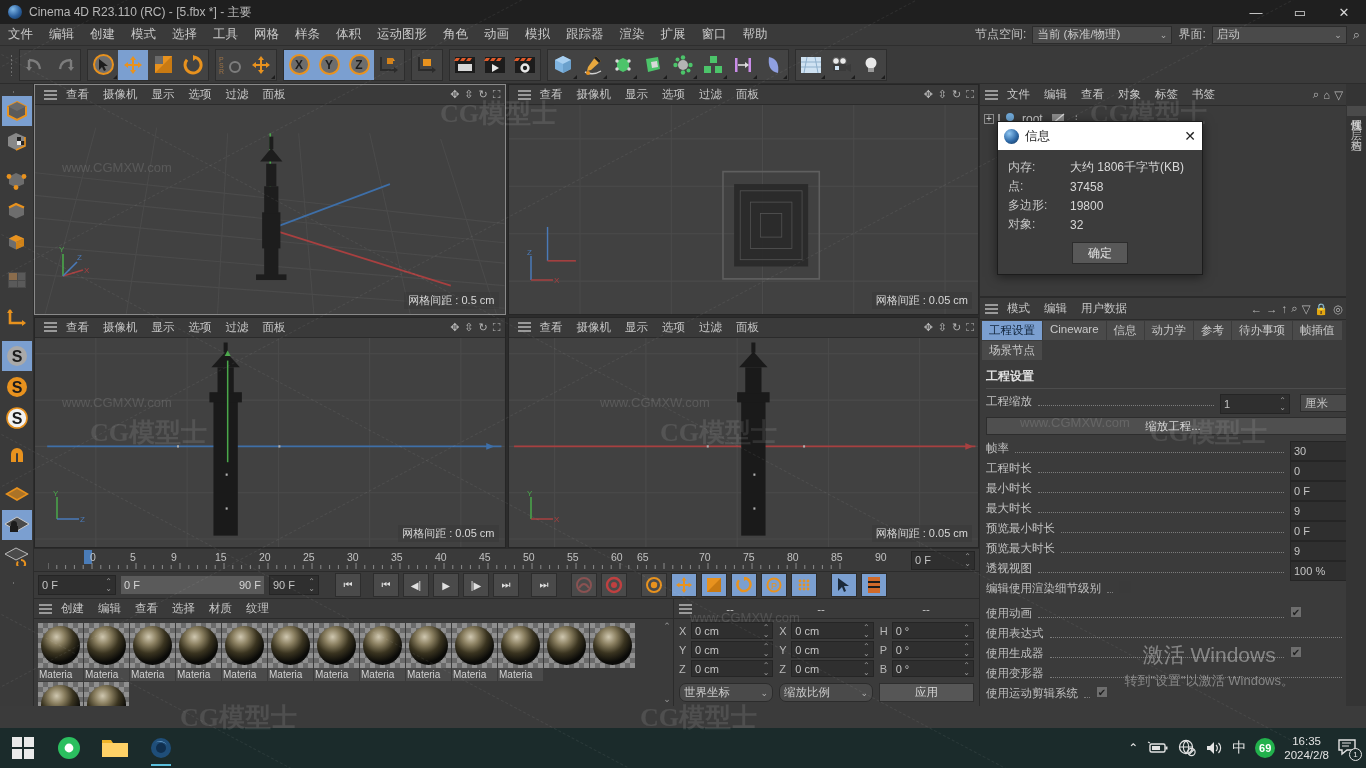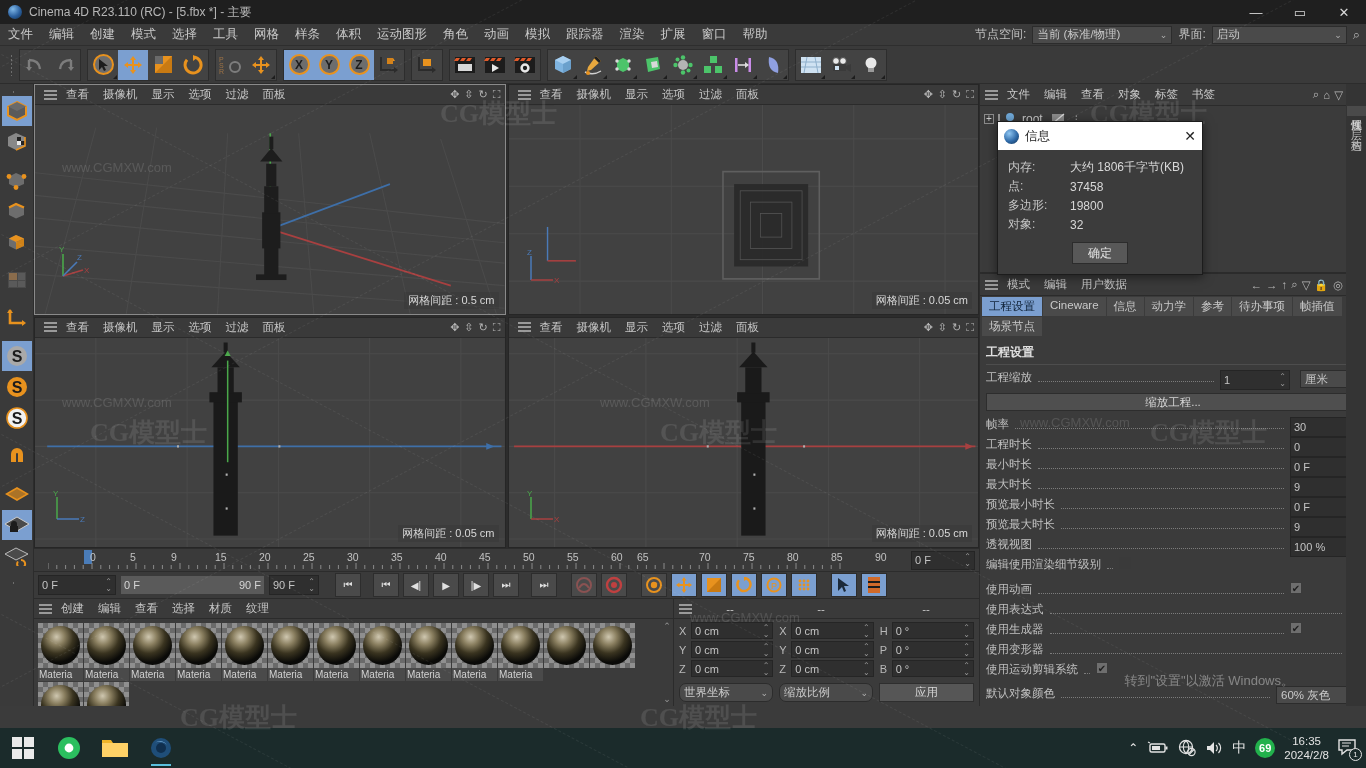--- a/index.html
+++ b/index.html
@@ -1293,28 +1293,20 @@
 
           <div class="prow">
             <span class="plabel">使用运动剪辑系统</span>
             <span class="dotfill" style="max-width:4px"></span>
             <div class="chk">✔</div>
             <span style="width:54px"></span>
           </div>
           <div></div>
         </div>
 
-        <div class="prow" style="margin-top:4px">
-          <span class="plabel">默认对象颜色</span>
-          <span class="dotfill"></span>
-          <div class="dropdown" style="width:84px">
-            <span>60% 灰色</span>
-            <span class="cv">⌄</span>
-          </div>
-        </div>
       </div>
       <div class="vtabs" style="padding-top:22px">
         <div class="vtab act">属性</div>
         <div class="vtab">层</div>
         <div class="vtab">构造</div>
       </div>
     </div>
   </div>
 </div>
 
@@ -1339,20 +1331,21 @@
     </div>
     <div class="dlg-row">
       <span class="k">对象:</span>
       <span class="v">32</span>
     </div>
     <div class="dlg-ok">确定</div>
   </div>
 </div>
 
 <div class="activate">
+  <div class="a1">激活 Windows</div>
   <div class="a2">转到"设置"以激活 Windows。</div>
 </div>
 
 <div class="wm">
   <div class="diag" style="left:-100px;top:0px;transform:rotate(28deg)"></div>
   <div class="diag" style="left:-100px;top:180px;transform:rotate(28deg)"></div>
   <div class="diag" style="left:-100px;top:380px;transform:rotate(28deg)"></div>
   <div class="diag" style="left:-100px;top:560px;transform:rotate(28deg)"></div>
 
   <div class="diag" style="left:-100px;top:120px;transform:rotate(-28deg)"></div>

